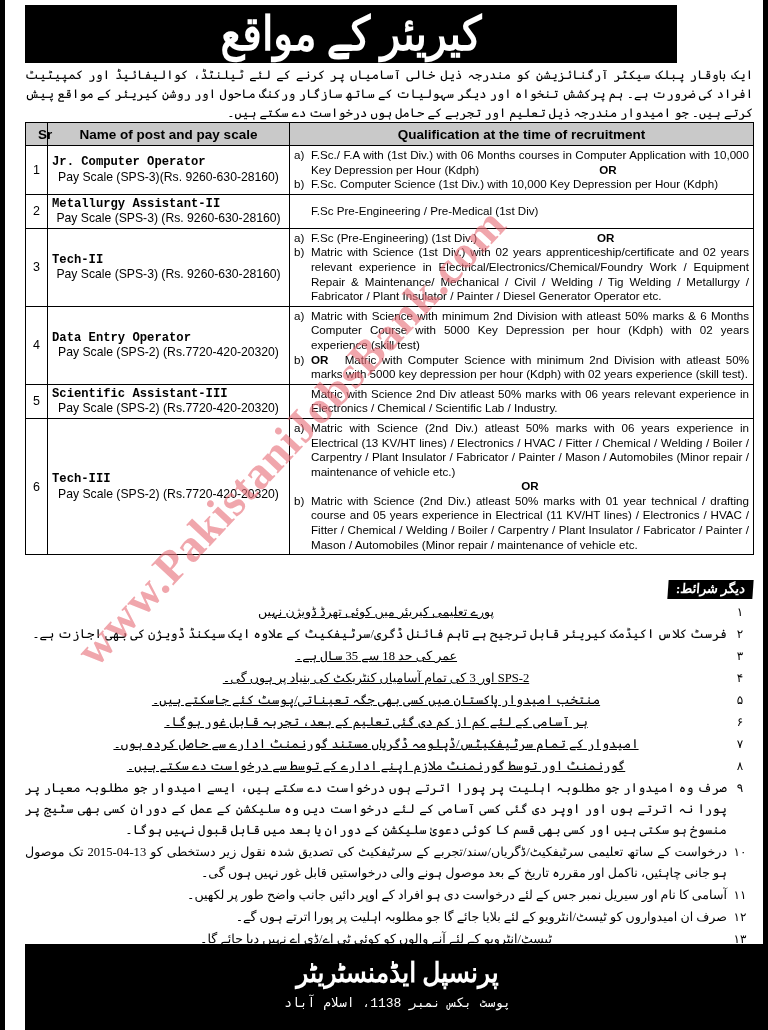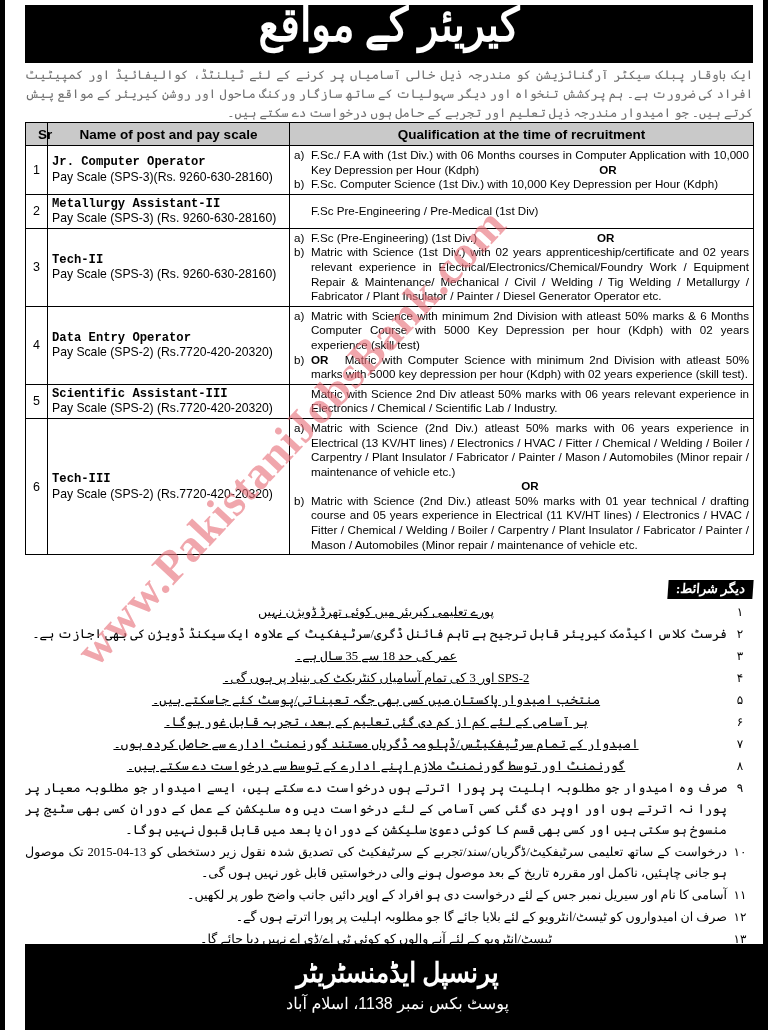--- a/index.html
+++ b/index.html
@@ -17,42 +17,42 @@
     border-left:5px solid #000;
     border-right:5px solid #000;
   }
   .inner{
     position:absolute;left:13px;top:0;width:742px;height:1030px;
     background:#fff;
   }
 
   
   .banner{
-    position:absolute;left:7px;top:5px;width:728px;height:58px;
+    position:absolute;left:7px;top:5px;width:652px;height:58px;
     background:#000;
-    display:flex;align-items:flex-start;justify-content:center;
+    display:flex;align-items:center;justify-content:center;
     overflow:hidden;
   }
   .banner-text{
     color:#fff;
     font-family:"Liberation Serif", serif;
     font-size:41px;
     font-weight:bold;
     letter-spacing:1px;
     direction:rtl;
     line-height:1;
     transform:scaleY(1.15);
   }
 
   
   .intro{
     position:absolute;left:7px;top:66px;width:728px;
     direction:rtl;text-align:justify;
     font-family:"Liberation Serif", serif;
-    font-size:12.4px;line-height:19px;color:#737373;
+    font-size:12.4px;line-height:19px;color:#000000;
   }
 
   
   table.jobs{
     position:absolute;left:7px;top:122px;width:728px;
     border-collapse:collapse;
     table-layout:fixed;
   }
   table.jobs td,table.jobs th{
     border:1px solid #000;
@@ -72,21 +72,21 @@
   col.c-post{width:242px;}
   col.c-qual{width:464px;}
 
   td.sr{
     text-align:center;font-size:12.5px;width:22px;
   }
   td.post{
     font-size:12.2px;line-height:14.5px;
   }
   td.post .title{font-weight:bold;display:block;font-family:Liberation Mono, monospace;}
-  td.post .scale{display:block;}
+  td.post .scale{display:block;text-align:center;}
   td.qual{
     font-size:11.6px;line-height:14.6px;
   }
   .q-line{display:flex;gap:5px;align-items:flex-start;}
   .q-mark{width:12px;flex:0 0 12px;}
   .q-body{flex:1 1 auto;text-align:justify;}
   .q-plain{text-align:justify;padding-left:17px;}
   .q-or{
     font-weight:bold;display:inline-block;
   }
@@ -133,22 +133,22 @@
     align-items:center;justify-content:center;
     direction:rtl;
     overflow:hidden;
   }
   .footer .f1{
     font-family:"Liberation Serif", serif;
     font-size:25px;font-weight:bold;line-height:30px;
     transform:scaleY(1.1);
   }
   .footer .f2{
-    font-family:Liberation Sans, sans-serif;
-    font-size:16px;line-height:24px;margin-top:4px;
+    font-family:Liberation Mono, monospace;
+    font-size:13px;line-height:24px;margin-top:4px;
   }
 
   
   .watermark{
     position:absolute;left:0;top:0;width:768px;height:1030px;
     pointer-events:none;overflow:hidden;
   }
   .wm-text{
     position:absolute;
     left:60px;top:640px;

